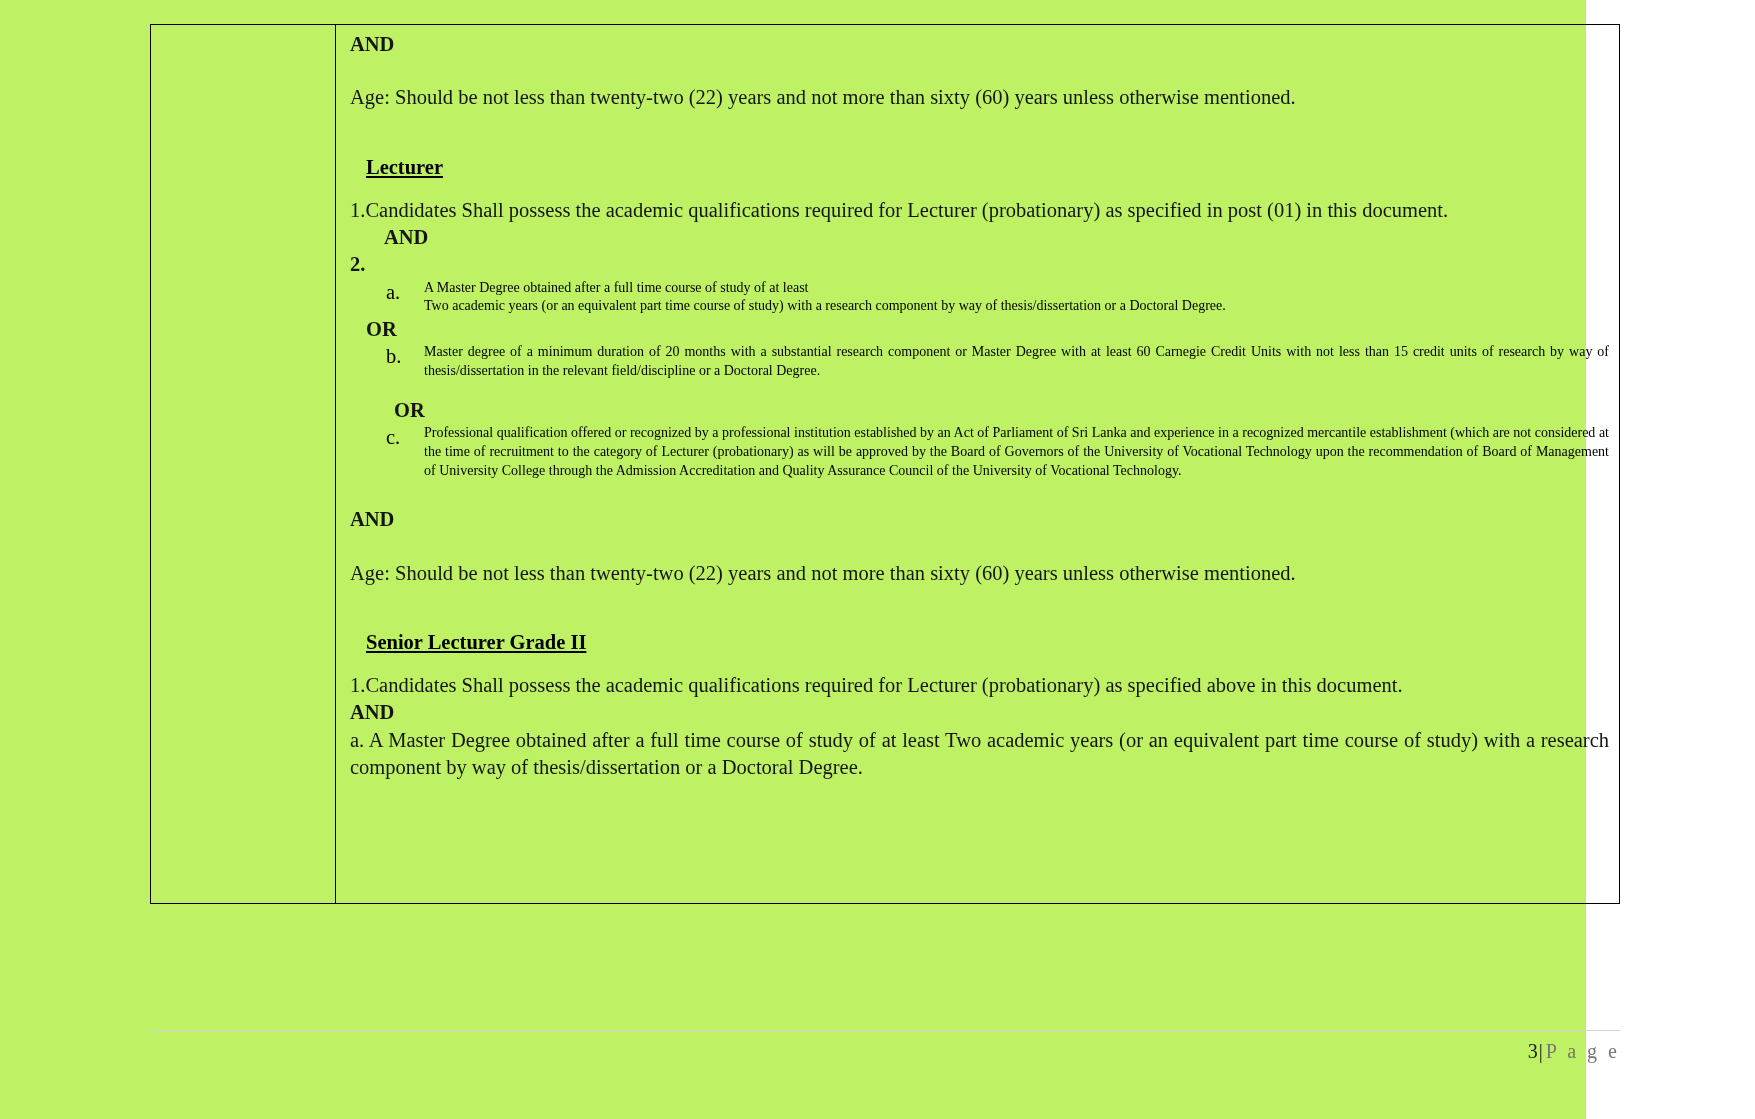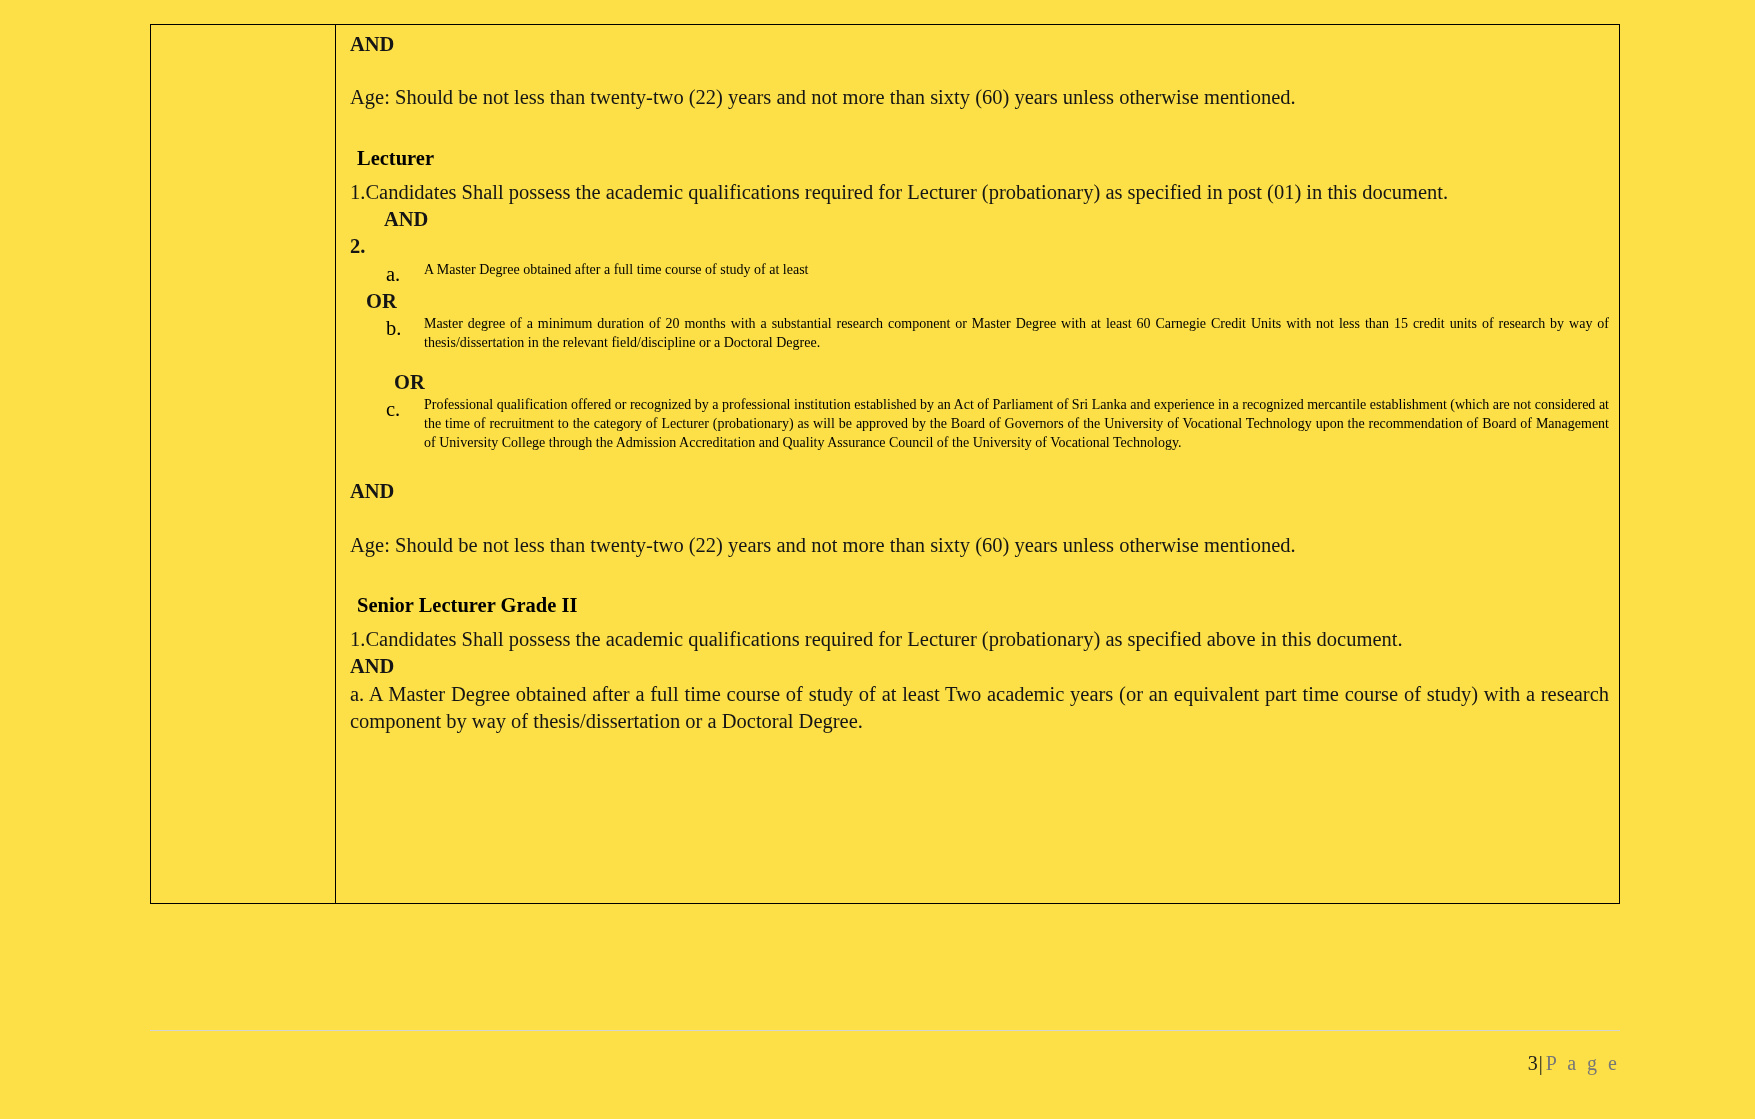--- a/index.html
+++ b/index.html
@@ -9,23 +9,23 @@
   }
   body {
     width: 1755px;
     height: 1119px;
     font-family: "Liberation Serif", "DejaVu Serif", serif;
     color: #000000;
     overflow: hidden;
   }
   .page {
     position: relative;
-    width: 1755px;
+    width: 1586px;
     height: 1119px;
-    background: #fde047;
+    background: #bef264;
     box-sizing: border-box;
   }
 
   
   .doc-table {
     position: absolute;
     left: 150px;
     top: 24px;
     width: 1470px;
     border: 1px solid #000000;
@@ -51,23 +51,24 @@
   .t {
     font-size: 20.5px;
     line-height: 1.33;
     text-align: justify;
     margin: 0;
     color: #151515;
   }
   .b { font-weight: bold; }
   .u-head {
     font-weight: bold;
+    text-decoration: underline;
     font-size: 20.5px;
     line-height: 1.33;
-    margin: 7px;
+    margin: 16px;
   }
   .ind-1 { margin-left: 34px; }
   .ind-or { margin-left: 16px; }
   .ind-or2 { margin-left: 44px; }
   .spacer-sm { height: 17px; }
   .spacer-md { height: 26px; }
 
   
   .sub-list {
     margin: 0;
@@ -91,21 +92,21 @@
     text-align: justify;
   }
 
   
   .footer {
     position: absolute;
     left: 150px;
     top: 1030px;
     width: 1470px;
     border-top: 1px solid #d4d4d4;
-    padding-top: 21px;
+    padding-top: 9px;
     text-align: right;
     box-sizing: border-box;
   }
   .footer-inner {
     font-size: 20px;
     color: #777777;
     letter-spacing: 3px;
     display: inline-block;
   }
   .footer-num {
@@ -144,20 +145,21 @@
       <p class="t b ind-1">AND</p>
 
       <p class="t b">2.</p>
 
       <div class="sub-list">
 
         <div class="sub-item">
           <div class="sub-marker">a.</div>
           <div class="sub-text">
             <div>A Master Degree obtained after a full time course of study of at least</div>
+            <div>Two academic years (or an equivalent part time course of study) with a research component by way of thesis/dissertation or a Doctoral Degree.</div>
           </div>
         </div>
 
         <p class="t b ind-or">OR</p>
 
         <div class="sub-item">
           <div class="sub-marker">b.</div>
           <div class="sub-text"> Master degree of a minimum duration of 20 months with a substantial research component or Master Degree with at least 60 Carnegie Credit Units with not less than 15 credit units of research by way of thesis/dissertation in the relevant field/discipline or a Doctoral Degree.</div>
         </div>
 

